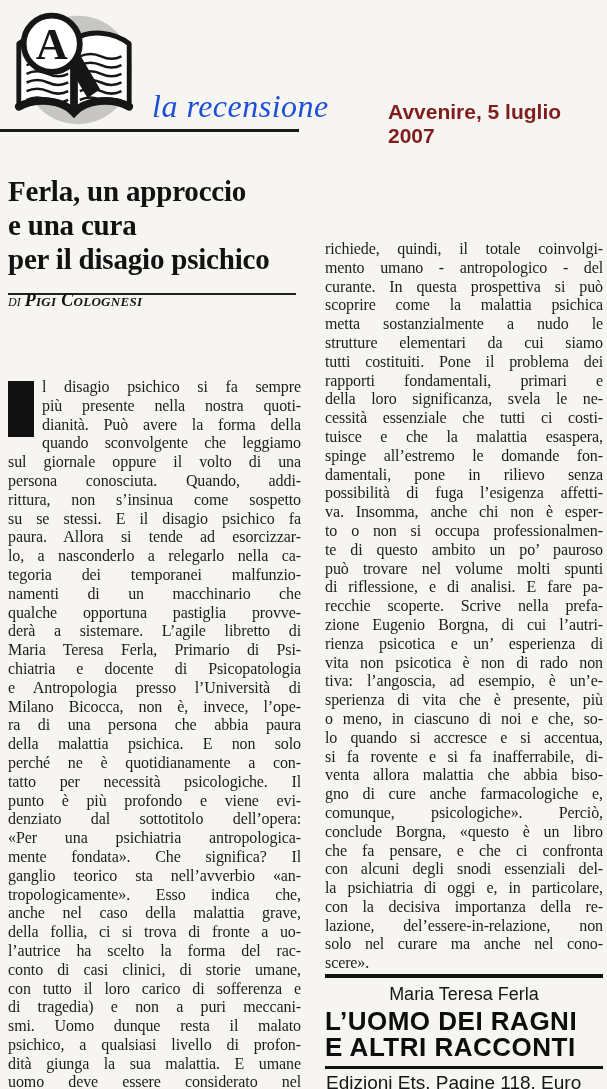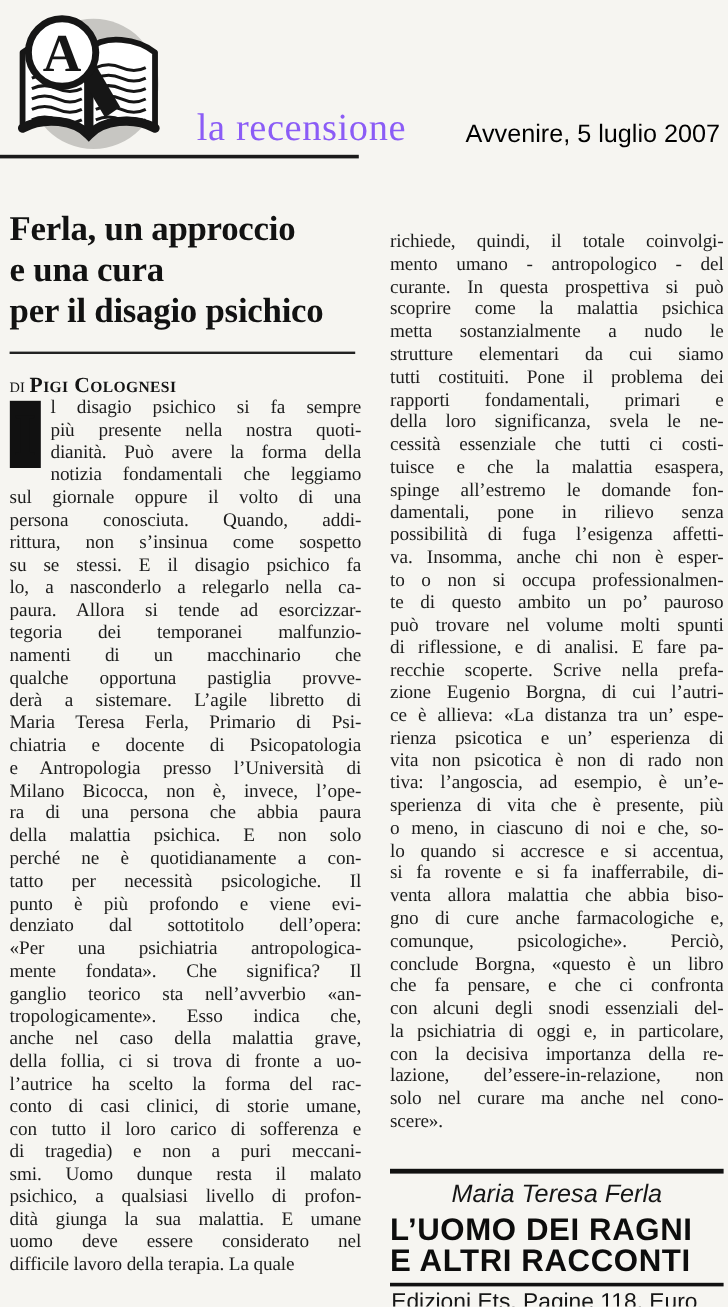--- a/index.html
+++ b/index.html
@@ -5,48 +5,48 @@
   html,body { margin:0; padding:0; background:#f6f5f1; }
   .page {
     position:relative; width:607px; height:1089px;
     background:#f6f5f1;
     font-family:"Liberation Serif", serif;
     color:#1c1c1c; overflow:hidden;
   }
   
   .logo { position:absolute; left:6px; top:6px; }
   .section-title {
-    position:absolute; left:164px; top:88px;
-    font-size:32px; letter-spacing:0.5px; color:#8b5cf6;
+    position:absolute; left:152px; top:88px;
+    font-style:italic; font-size:32px; letter-spacing:0.5px; color:#1d4ed8;
   }
   .header-rule {
     position:absolute; left:0px; top:129px; width:299px; height:3px;
     background:#1a1a1a;
   }
   .source-date {
     position:absolute; left:388px; top:100px;
-    font-family:"Liberation Sans", sans-serif; font-size:21px; color:#000000;
+    font-family:"Liberation Sans", sans-serif; font-size:21px; color:#7f1d1d;font-weight:bold;
   }
   
   .headline {
     position:absolute; left:8px; top:174px; width:300px;
     font-size:29px; font-weight:bold; line-height:34px; letter-spacing:-0.2px;
     color:#121212;
   }
   .byline-rule {
     position:absolute; left:8px; top:293px; width:288px; height:2px; background:#222;
   }
   .byline {
-    position:absolute; left:8px; top:311px; width:288px;
-    font-variant:small-caps; color:#151515;
+    position:absolute; left:8px; top:290px; width:288px;
+    font-variant:small-caps; color:#151515;font-style:italic;
   }
   .byline .by-prefix { font-size:17px; }
   .byline .by-name   { font-size:18px; font-weight:bold; letter-spacing:0.3px; }
   
-  .col { position:absolute; overflow:hidden; }
+  .col { position:absolute; overflow:hidden;margin-top:47px; }
   .col-left  { left:8px;   top:331px; width:293px; height:756px; }
   .col-right { left:325px; top:193px; width:278px; height:774px; }
   .jline {
     font-size:16px; line-height:18.8px; height:18.8px;
     text-align:justify; text-align-last:justify;
     white-space:nowrap; letter-spacing:-0.1px;
   }
   .lines .jline:last-child { text-align-last:left; }
   .dropcap {
     float:left; width:26px; height:56px; margin:3px 8px 0 0;
@@ -54,21 +54,21 @@
     font-size:50px; font-weight:bold; line-height:56px; text-align:center;
     overflow:hidden;
   }
   
   .book-box {
     position:absolute; left:325px; top:974px; width:278px;
     font-family:"Liberation Sans", sans-serif; color:#111;
   }
   .book-box .box-rule-top { height:4px; background:#111; }
   .book-box .box-author {
-    text-align:center; font-size:21px; padding:6px 0 3px 0; color:#161616;font-style:italic;
+    text-align:center; font-size:18px; padding:6px 0 3px 0; color:#161616;
   }
   .book-box .box-title {
     font-size:26px; font-weight:bold; letter-spacing:0.5px; line-height:26px; color:#0d0d0d;
   }
   .book-box .box-rule-mid { height:3px; background:#111; margin-top:6px; }
   .book-box .box-publisher { font-size:19px; padding:3px 0 3px 1px; color:#161616; }
 </style>
 </head>
 <body>
 
@@ -118,27 +118,27 @@
     <span class="by-prefix">di</span>
     <span class="by-name">Pigi Colognesi</span>
   </div>
 
   <div class="col col-left">
     <span class="dropcap">I</span>
     <div class="lines">
         <div class="jline">l disagio psichico si fa sempre</div>
         <div class="jline">più presente nella nostra quoti-</div>
         <div class="jline">dianità. Può avere la forma della</div>
-        <div class="jline">notizia fondamentali che leggiamo</div>
+        <div class="jline">quando sconvolgente che leggiamo</div>
         <div class="jline">sul giornale oppure il volto di una</div>
         <div class="jline">persona conosciuta. Quando, addi-</div>
         <div class="jline">rittura, non s’insinua come sospetto</div>
         <div class="jline">su se stessi. E il disagio psichico fa</div>
+        <div class="jline">paura. Allora si tende ad esorcizzar-</div>
         <div class="jline">lo, a nasconderlo a relegarlo nella ca-</div>
-        <div class="jline">paura. Allora si tende ad esorcizzar-</div>
         <div class="jline">tegoria dei temporanei malfunzio-</div>
         <div class="jline">namenti di un macchinario che</div>
         <div class="jline">qualche opportuna pastiglia provve-</div>
         <div class="jline">derà a sistemare. L’agile libretto di</div>
         <div class="jline">Maria Teresa Ferla, Primario di Psi-</div>
         <div class="jline">chiatria e docente di Psicopatologia</div>
         <div class="jline">e Antropologia presso l’Università di</div>
         <div class="jline">Milano Bicocca, non è, invece, l’ope-</div>
         <div class="jline">ra di una persona che abbia paura</div>
         <div class="jline">della malattia psichica. E non solo</div>
@@ -180,21 +180,20 @@
         <div class="jline">spinge all’estremo le domande fon-</div>
         <div class="jline">damentali, pone in rilievo senza</div>
         <div class="jline">possibilità di fuga l’esigenza affetti-</div>
         <div class="jline">va. Insomma, anche chi non è esper-</div>
         <div class="jline">to o non si occupa professionalmen-</div>
         <div class="jline">te di questo ambito un po’ pauroso</div>
         <div class="jline">può trovare nel volume molti spunti</div>
         <div class="jline">di riflessione, e di analisi. E fare pa-</div>
         <div class="jline">recchie scoperte. Scrive nella prefa-</div>
         <div class="jline">zione Eugenio Borgna, di cui l’autri-</div>
-        <div class="jline">ce è allieva: «La distanza tra un’ espe-</div>
         <div class="jline">rienza psicotica e un’ esperienza di</div>
         <div class="jline">vita non psicotica è non di rado non</div>
         <div class="jline">tiva: l’angoscia, ad esempio, è un’e-</div>
         <div class="jline">sperienza di vita che è presente, più</div>
         <div class="jline">o meno, in ciascuno di noi e che, so-</div>
         <div class="jline">lo quando si accresce e si accentua,</div>
         <div class="jline">si fa rovente e si fa inafferrabile, di-</div>
         <div class="jline">venta allora malattia che abbia biso-</div>
         <div class="jline">gno di cure anche farmacologiche e,</div>
         <div class="jline">comunque, psicologiche». Perciò,</div>

